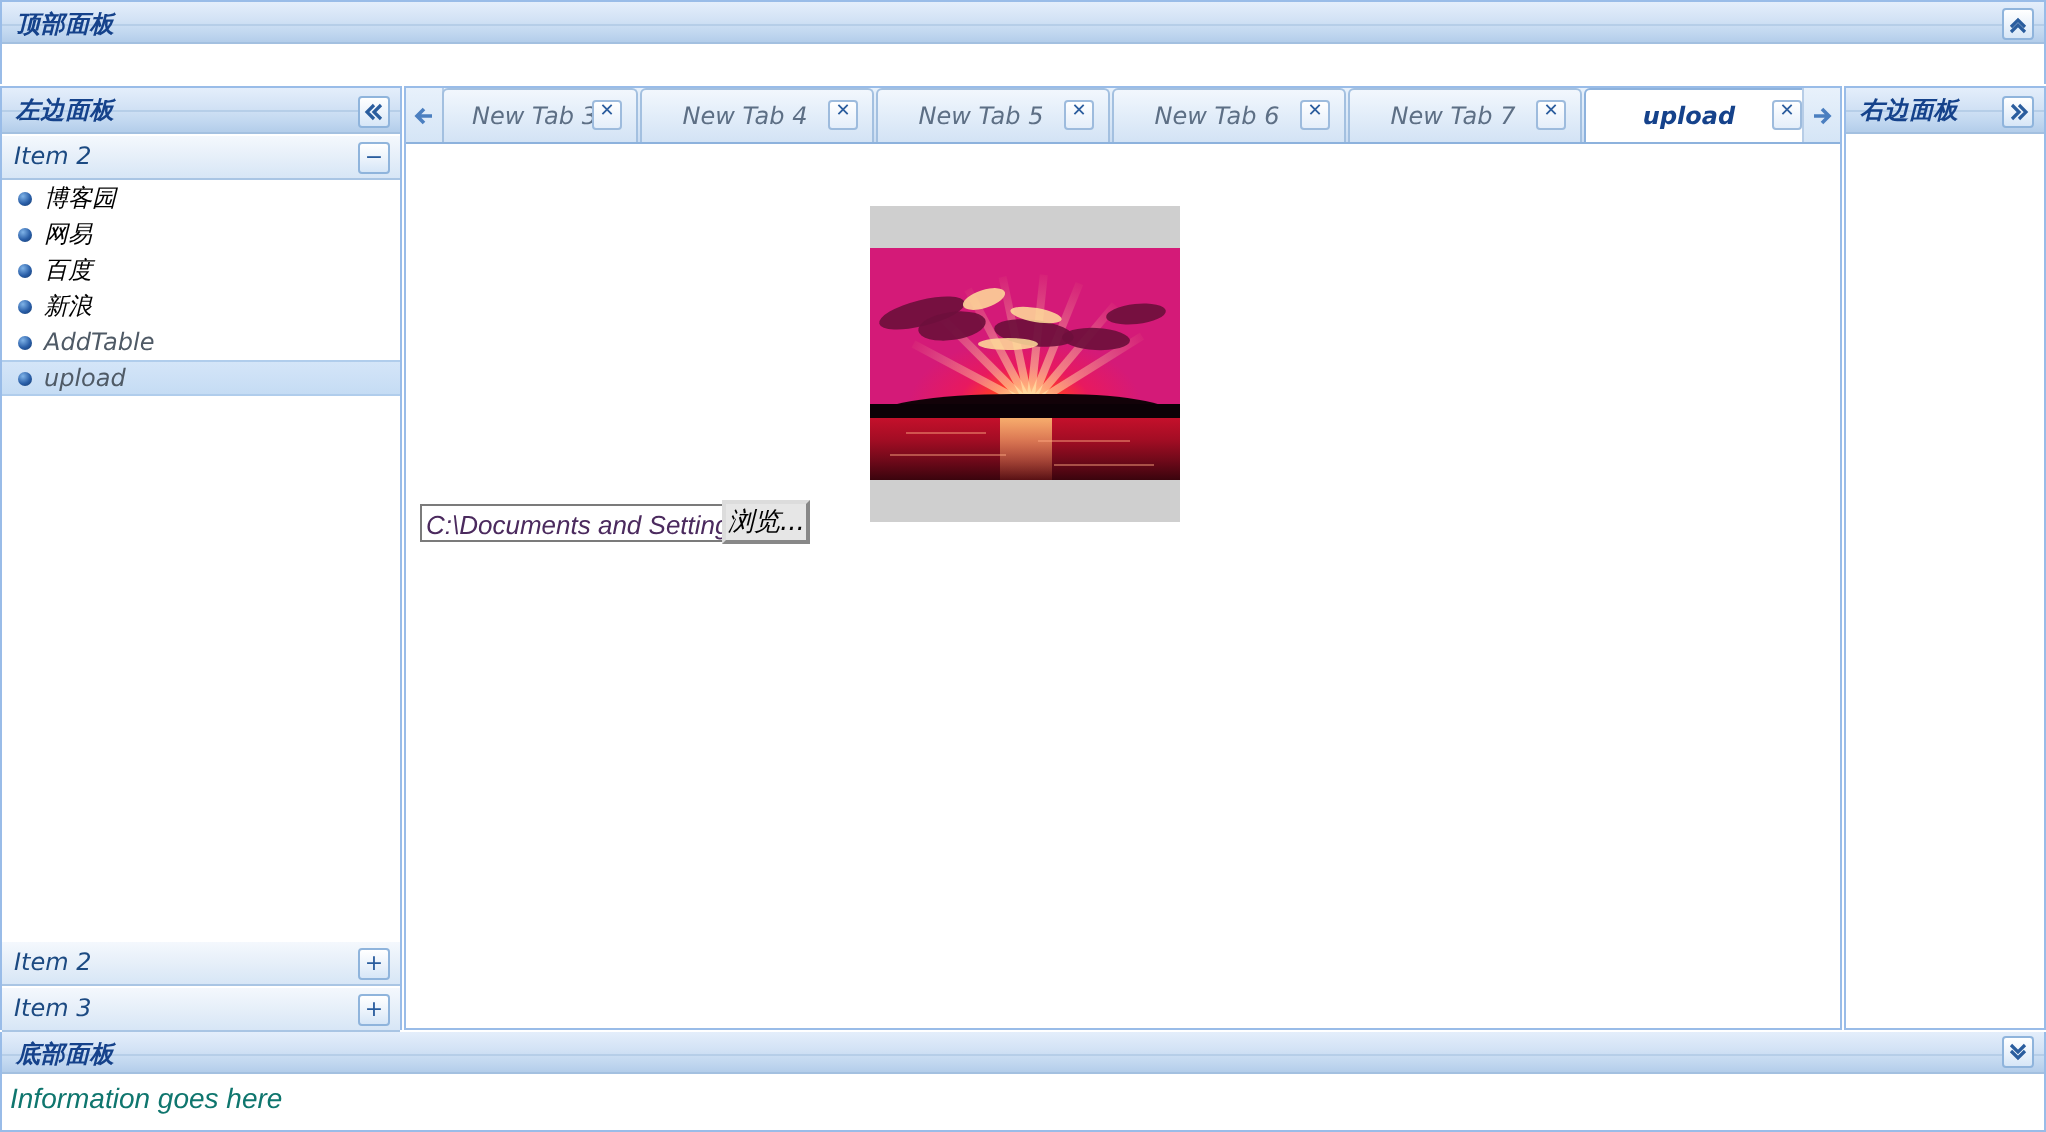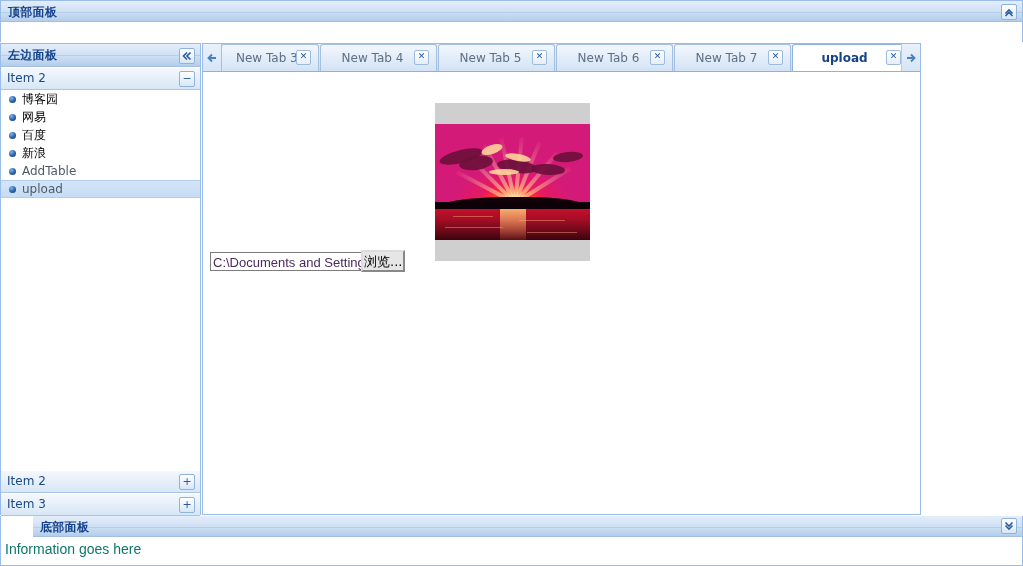--- a/index.html
+++ b/index.html
@@ -8,20 +8,21 @@
     background: #ffffff;
     font-family: "Liberation Sans", sans-serif;
   }
   #app {
     position: relative;
     width: 1023px;
     height: 566px;
     overflow: hidden;
     background: #ffffff;
     box-sizing: border-box;
+    font-style: italic;
   }
 
   
   .panel-header {
     position: relative;
     height: 22px;
     background: linear-gradient(to bottom, #e4eefb 0%, #d2e2f5 45%, #c2d8f0 75%, #b3cdea 100%);
     border-bottom: 1px solid #a3c0e0;
     box-sizing: border-box;
   }
@@ -364,21 +365,21 @@
   #bottom-panel {
     position: absolute;
     left: 0; top: 516px;
     width: 1023px;
     height: 50px;
     border: 1px solid #99bce8;
     border-top: none;
     box-sizing: border-box;
     background: #ffffff;
   }
-  #bottom-panel .panel-header { height: 21px; margin-left: 32px; }
+  #bottom-panel .panel-header { height: 21px; }
   .bottom-body {
     position: absolute;
     left: 0; top: 21px; right: 0; bottom: 0;
     background: #ffffff;
   }
   .info-text {
     position: absolute;
     left: 4px;
     top: 4px;
     font-size: 14px;
@@ -488,20 +489,32 @@
         </div>
       </div>
 
       <div class="upload-form">
         <span class="file-text">C:\Documents and Setting</span><span class="file-btn">浏览...</span>
       </div>
 
     </div>
   </div>
 
+  <div id="right-panel">
+    <div class="panel-header">
+      <div class="ph-rule"></div>
+      <span class="ph-title">右边面板</span>
+      <div class="tool-btn" style="right:5px;top:4px;">
+        <svg width="14" height="14" viewBox="0 0 14 14">
+          <path d="M4 3.5 L7.5 7 L4 10.5" fill="none" stroke="#2a5d9e" stroke-width="1.6"></path>
+          <path d="M7.5 3.5 L11 7 L7.5 10.5" fill="none" stroke="#2a5d9e" stroke-width="1.6"></path>
+        </svg>
+      </div>
+    </div>
+  </div>
 
   <div id="bottom-panel">
     <div class="panel-header">
       <div class="ph-rule"></div>
       <span class="ph-title">底部面板</span>
       <div class="tool-btn" style="right:5px;top:2px;">
         <svg width="14" height="14" viewBox="0 0 14 14">
           <path d="M3.5 3.5 L7 7 L10.5 3.5" fill="none" stroke="#2a5d9e" stroke-width="1.6"></path>
           <path d="M3.5 6.5 L7 10 L10.5 6.5" fill="none" stroke="#2a5d9e" stroke-width="1.6"></path>
         </svg>

